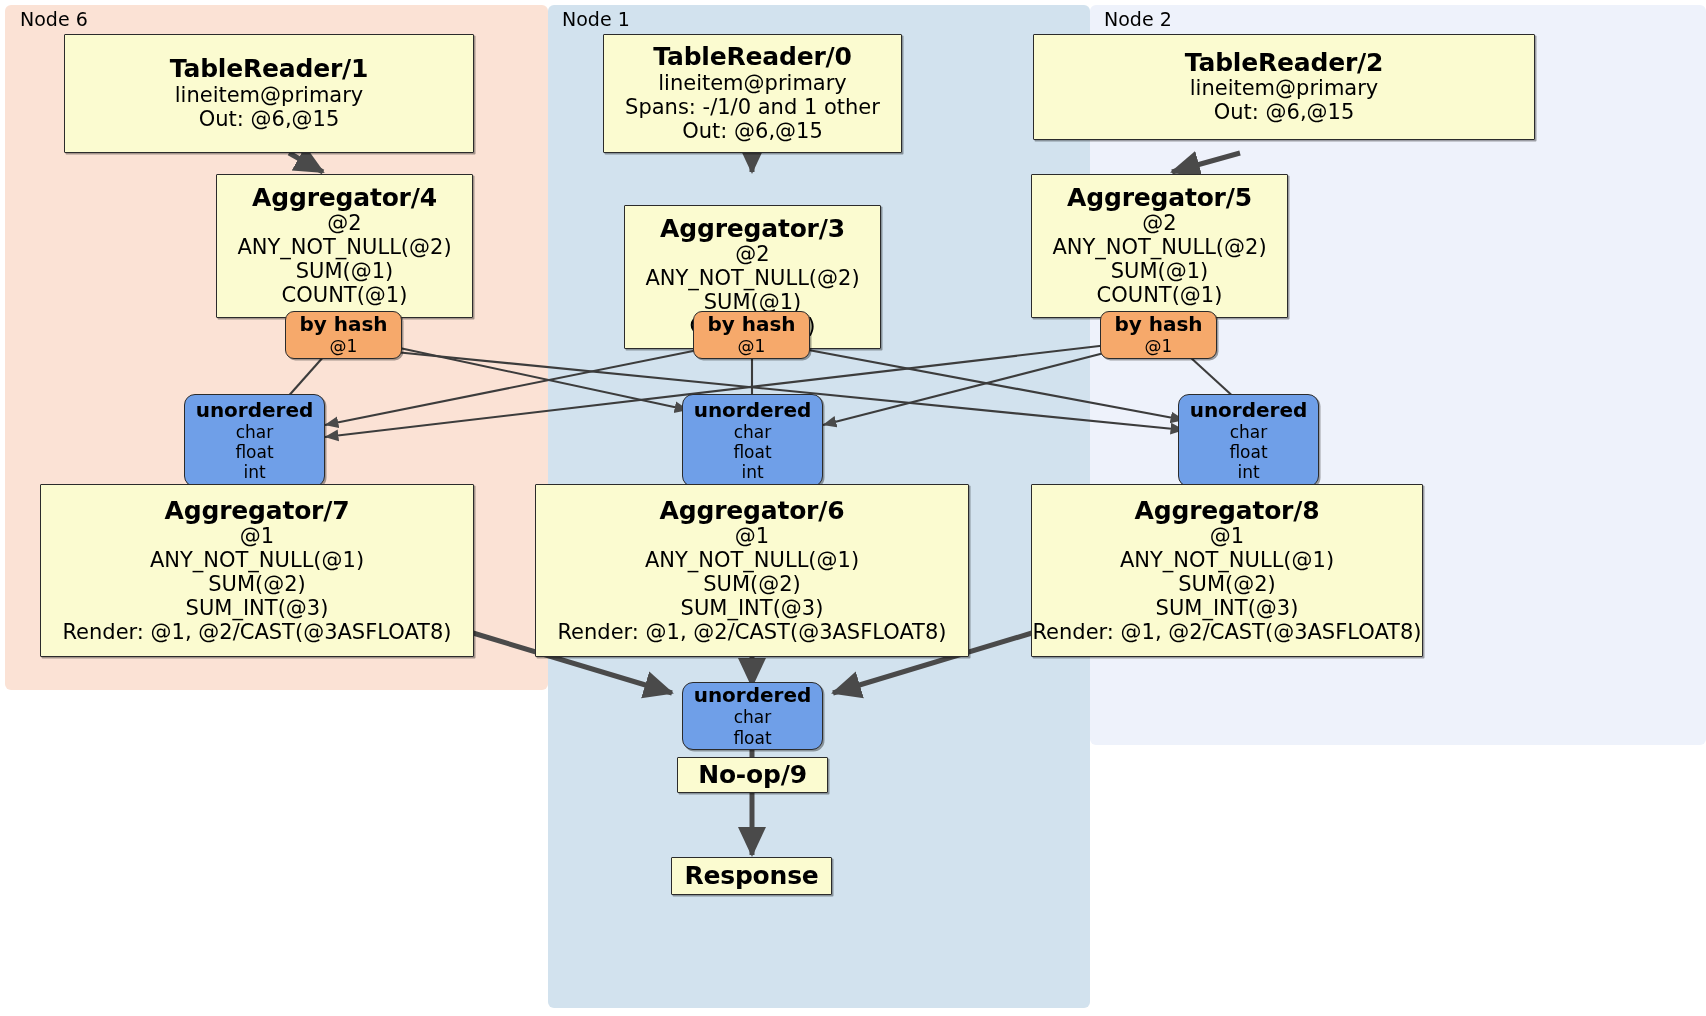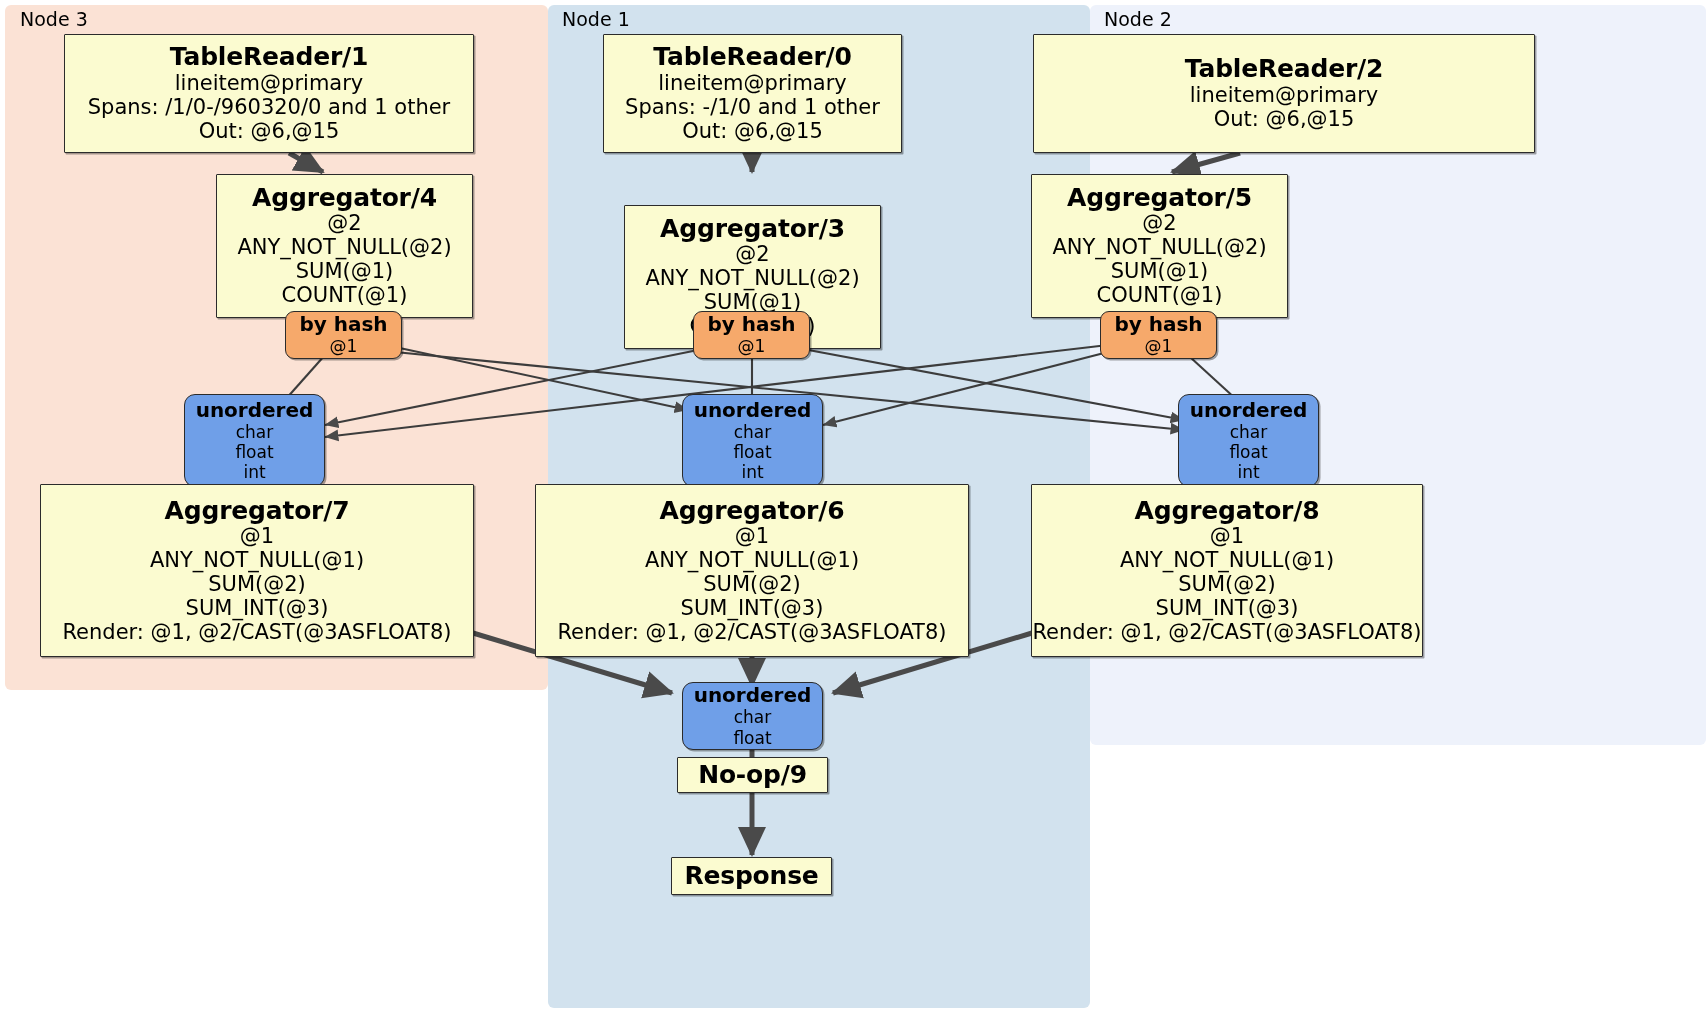--- a/index.html
+++ b/index.html
@@ -85,21 +85,21 @@
 </style>
 </head>
 <body>
 
 <div id="canvas">
 
   <div class="node-panel" style="left:5px; top:5px; width:543px; height:685px; background:#fbe2d5;"></div>
   <div class="node-panel" style="left:548px; top:5px; width:542px; height:1003px; background:#d2e2ee;"></div>
   <div class="node-panel" style="left:1090px; top:5px; width:616px; height:740px; background:#eef2fb;"></div>
 
-  <div class="node-label" style="left:20px; top:8px;">Node 3</div>
+  <div class="node-label" style="left:20px; top:8px;">Node 6</div>
   <div class="node-label" style="left:562px; top:8px;">Node 1</div>
   <div class="node-label" style="left:1104px; top:8px;">Node 2</div>
 
   <svg class="edges" viewBox="0 0 1706 1016" preserveAspectRatio="none">
     <defs>
       <marker id="arrowThick" markerWidth="7" markerHeight="7" refX="5.6" refY="3.1" orient="auto" markerUnits="strokeWidth">
         <path d="M0,0.3 L6,3.1 L0,5.9 z" fill="#4a4a4a"></path>
       </marker>
       <marker id="arrowThin" markerWidth="8" markerHeight="8" refX="6.4" refY="3.3" orient="auto" markerUnits="strokeWidth">
         <path d="M0,0.5 L6.6,3.3 L0,6.1 z" fill="#4a4a4a"></path>
@@ -138,32 +138,31 @@
 
       <path d="M1108,345 L325,437" marker-end="url(#arrowThin)"></path>
       <path d="M1108,352 L823,425" marker-end="url(#arrowThin)"></path>
       <path d="M1190,357 L1237,400"></path>
     </g>
   </svg>
 
   <div class="box box-proc" style="left:64px; top:34px; width:410px; height:119px;">
     <div class="title">TableReader/1</div>
     <div class="detail">lineitem@primary</div>
-    <div class="detail">Spans: /1/0-/960320/0 and 1 other</div>
     <div class="detail">Out: @6,@15</div>
   </div>
 
   <div class="box box-proc" style="left:603px; top:34px; width:299px; height:119px;">
     <div class="title">TableReader/0</div>
     <div class="detail">lineitem@primary</div>
     <div class="detail">Spans: -/1/0 and 1 other</div>
     <div class="detail">Out: @6,@15</div>
   </div>
 
-  <div class="box box-proc" style="left:1033px; top:34px; width:502px; height:119px;">
+  <div class="box box-proc" style="left:1033px; top:34px; width:502px; height:106px;">
     <div class="title">TableReader/2</div>
     <div class="detail">lineitem@primary</div>
     <div class="detail">Out: @6,@15</div>
   </div>
 
   <div class="box box-proc" style="left:216px; top:174px; width:257px; height:144px;">
     <div class="title">Aggregator/4</div>
     <div class="detail">@2</div>
     <div class="detail">ANY_NOT_NULL(@2)</div>
     <div class="detail">SUM(@1)</div>

